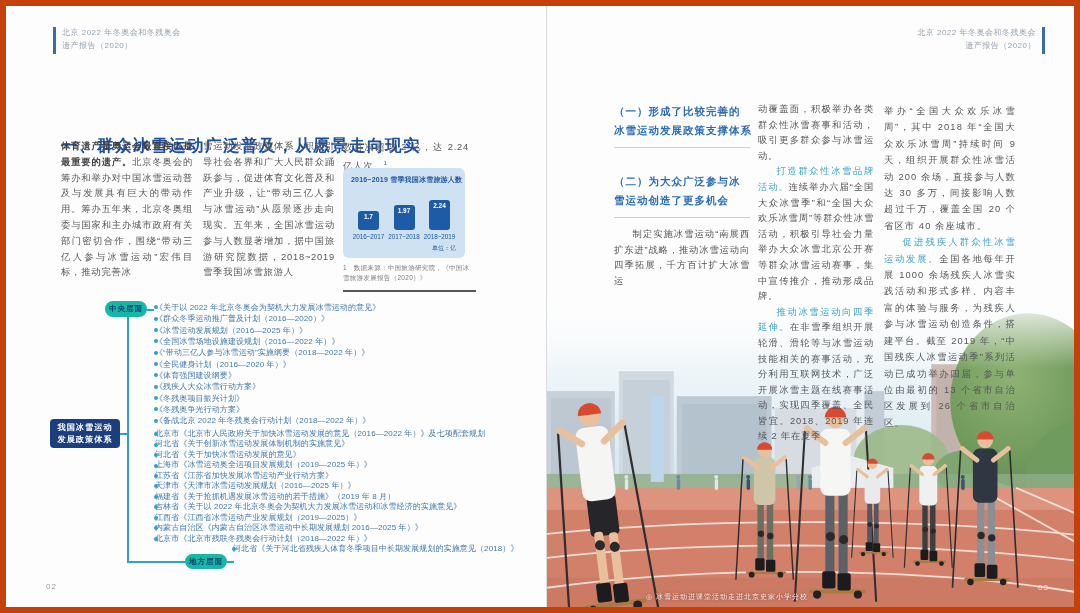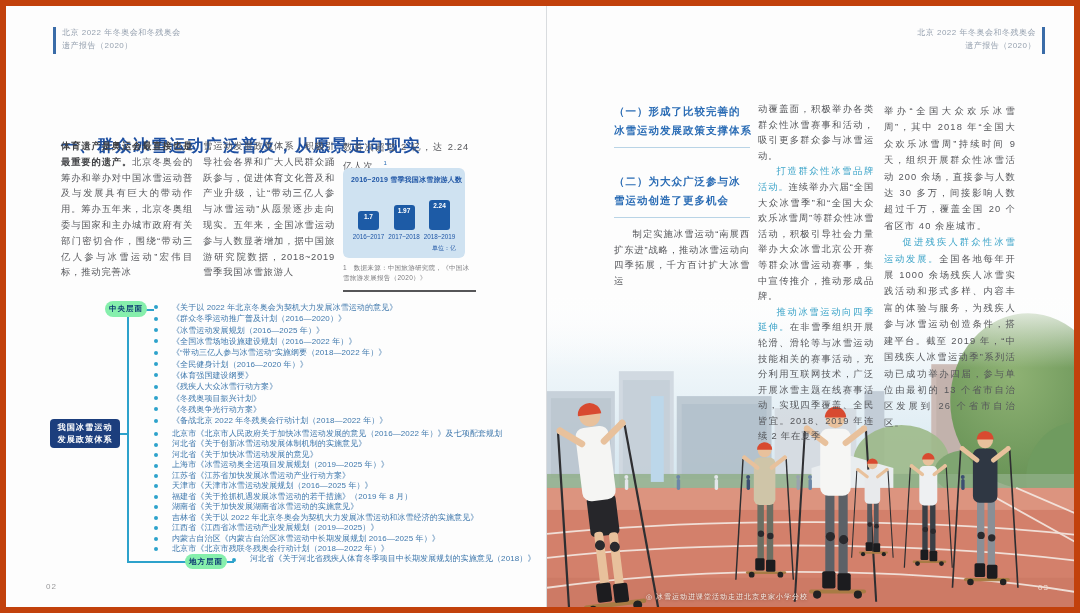--- a/index.html
+++ b/index.html
@@ -25,26 +25,26 @@
   .chart-bars{position:absolute;left:8px;right:8px;bottom:18px;display:flex;justify-content:space-between;align-items:flex-end;}
   .bar-group{display:flex;flex-direction:column;align-items:center;width:33%;}
   .bar{width:21px;background:#1d5ba6;border-radius:3px;color:#fff;font-size:6.5px;font-weight:bold;text-align:center;padding-top:2px;box-sizing:border-box;}
   .bar-cat{font-size:6.3px;color:#1e55a5;margin-top:3px;white-space:nowrap;}
   .chart-unit{position:absolute;right:9px;bottom:5px;font-size:6px;color:#1e55a5;}
   .footnote{font-size:6.5px;line-height:9.5px;color:#7b7b7e;letter-spacing:.3px;}
   .fn-divider{height:2px;background:#565658;}
   
   .spine{width:2px;background:#2da2cb;}
   .connector{height:2px;background:#2da2cb;}
-  .badge{background:#86efac;color:#0d3a72;font-size:7.5px;font-weight:bold;
+  .badge{background:#14b8a6;color:#0d3a72;font-size:7.5px;font-weight:bold;
          border-radius:8px;display:flex;align-items:center;justify-content:center;letter-spacing:1px;}
   .navy-box{background:#1c3e7d;color:#ffffff;font-size:8.2px;font-weight:bold;line-height:11.5px;
             border-radius:4px;display:flex;align-items:center;justify-content:center;text-align:center;letter-spacing:1px;}
   ul.policy{list-style:none;margin:0;padding:0;color:#4079ad;}
-  ul.policy li{position:relative;padding-left:18px;white-space:nowrap;letter-spacing:.1px;}
+  ul.policy li{position:relative;padding-left:1px;white-space:nowrap;letter-spacing:.1px;}
   ul.policy li::before{content:"";position:absolute;left:0;top:3.2px;width:4px;height:4px;border-radius:50%;background:#2da2cb;}
   ul.central{font-size:8px;line-height:11.35px;}
   ul.local{font-size:8px;line-height:10.45px;}
   ul.local li:last-child{margin-left:78px;}
   .pagenum{font-size:8px;color:#9a9a9c;letter-spacing:1px;}
   
   .sub-head{font-size:10.5px;font-weight:bold;color:#2a6cb5;line-height:19px;letter-spacing:1px;white-space:nowrap;}
   .col-divider{border-top:1px solid #b9d4e6;margin:7px 0 9px;}
   .para{font-size:9.3px;line-height:15.6px;letter-spacing:.8px;text-align:justify;color:#55565a;margin:0;}
   .para.indent{text-indent:2em;}
@@ -126,21 +126,20 @@
           <li>《备战北京 2022 年冬残奥会行动计划（2018—2022 年）》</li>
         </ul>
       <ul class="abs policy local" style="left:148px;top:423px;">
           <li>北京市《北京市人民政府关于加快冰雪运动发展的意见（2016—2022 年）》及七项配套规划</li>
           <li>河北省《关于创新冰雪运动发展体制机制的实施意见》</li>
           <li>河北省《关于加快冰雪运动发展的意见》</li>
           <li>上海市《冰雪运动奥全运项目发展规划（2019—2025 年）》</li>
           <li>江苏省《江苏省加快发展冰雪运动产业行动方案》</li>
           <li>天津市《天津市冰雪运动发展规划（2016—2025 年）》</li>
           <li>福建省《关于抢抓机遇发展冰雪运动的若干措施》（2019 年 8 月）</li>
-          <li>湖南省《关于加快发展湖南省冰雪运动的实施意见》</li>
           <li>吉林省《关于以 2022 年北京冬奥会为契机大力发展冰雪运动和冰雪经济的实施意见》</li>
           <li>江西省《江西省冰雪运动产业发展规划（2019—2025）》</li>
           <li>内蒙古自治区《内蒙古自治区冰雪运动中长期发展规划 2016—2025 年）》</li>
           <li>北京市《北京市残联冬残奥会行动计划（2018—2022 年）》</li>
           <li>河北省《关于河北省残疾人体育冬季项目中长期发展规划的实施意见（2018）》</li>
         </ul>
     </div>
 
     <div class="abs pagenum" style="left:40px;top:576px;">02</div>
   </div>

